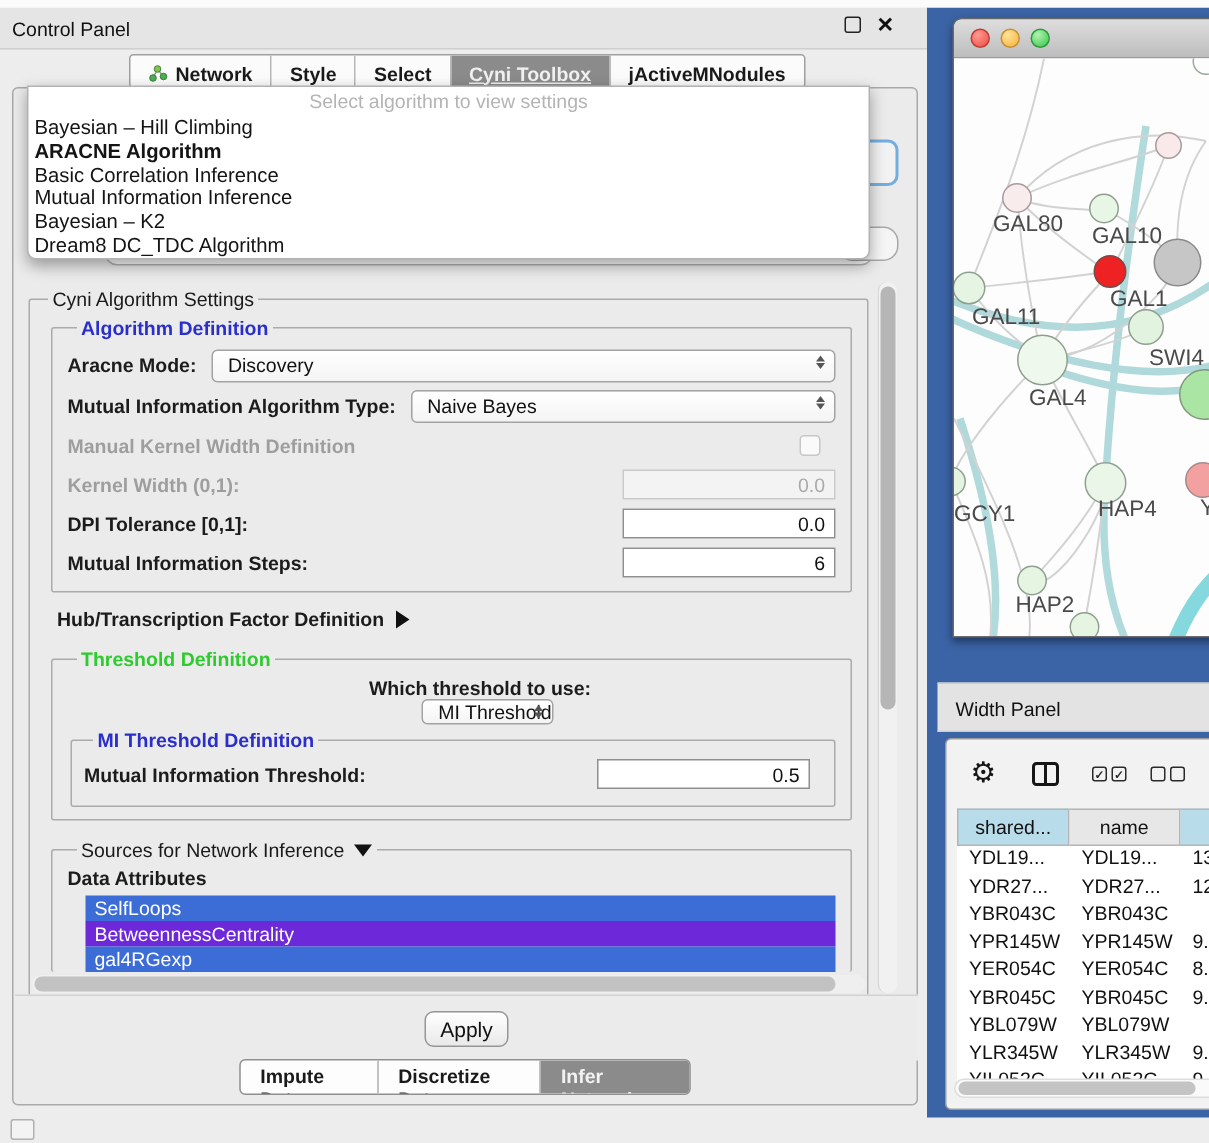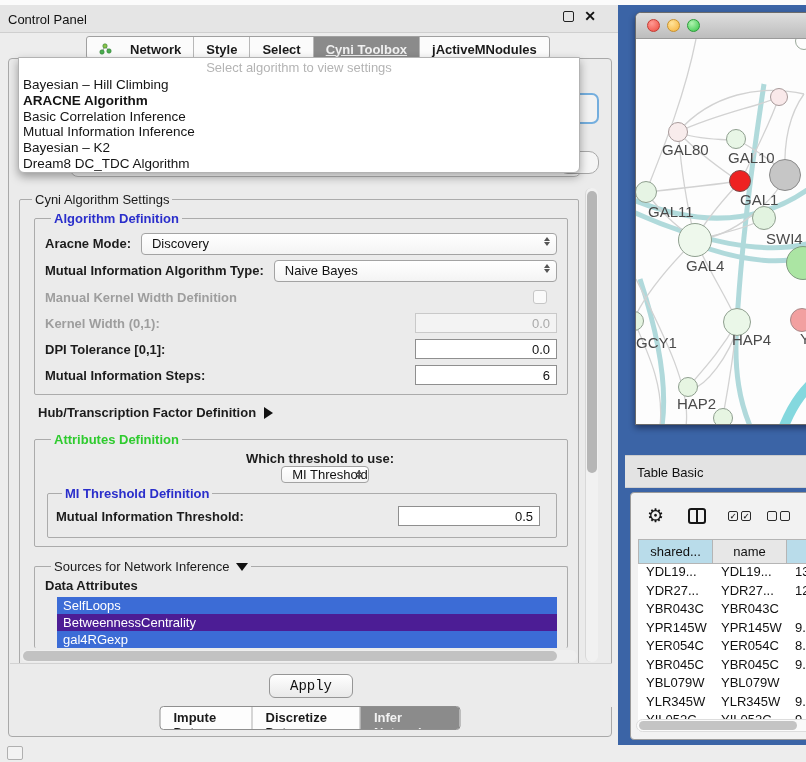--- a/index.html
+++ b/index.html
@@ -8,21 +8,21 @@
 
   
   .topstrip { position:absolute; left:0; top:0; width:806px; height:5px; background:#fbfbfb; z-index:3;}
   .cp-titlebar { position:absolute; left:0; top:5px; width:618px; height:28px; background:#e5e5e5; border-bottom:1px solid #cfcfcf; z-index:2;}
   .cp-title { position:absolute; left:8px; top:7px; font-size:13px; color:#111; }
   .cp-btns { position:absolute; right:22px; top:6px; display:flex; gap:10px; align-items:center; }
   .cp-float { width:11px; height:11px; border:1.6px solid #222; border-radius:2px; }
   .cp-close { font-size:14px; font-weight:bold; color:#111; line-height:11px; }
 
   .tabrow { position:absolute; left:86px; top:36px; height:23px; display:flex; border:1px solid #a0a0a0; border-radius:3px; overflow:hidden; background:#fbfbfb; z-index:4;}
-  .tab { padding:3px 12px 0 12px; font-size:13px; font-weight:600; color:#1a1a1a; border-right:1px solid #b8b8b8; display:flex; align-items:center; gap:18px; }
+  .tab { padding:3px 12px 0 12px; font-size:13px; font-weight:600; color:#1a1a1a; border-right:1px solid #b8b8b8; display:flex; align-items:center; gap:5px; }
   .tab:last-child{border-right:none;}
   .tab.sel { background:#8b8b8b; color:#f1f1f1;text-decoration:underline; }
   .neticon { width:13px; height:12px; display:inline-block; }
 
   .panel { position:absolute; left:8px; top:58px; width:604px; height:679px; border:1px solid #a9a9a9; border-radius:4px; background:#ebebeb; z-index:1;}
 
   
   .sliver-btn { position:absolute; left:572px; top:93px; width:27px; height:31px; border:2px solid #74aede; border-radius:7px; background:#f2f2f2; z-index:6;}
   .sliver-combo { position:absolute; left:558px; top:151px; width:41px; height:23px; border:1px solid #a8a8a8; border-radius:10px; background:#f5f5f5; z-index:6;}
   .sliver-box { position:absolute; left:70px; top:150px; width:512px; height:27px; border:1px solid #b5b5b5; border-radius:8px; background:#ffffff; z-index:5;}
@@ -65,21 +65,21 @@
   .src-caret { width:0; height:0; border-left:6px solid transparent; border-right:6px solid transparent; border-top:8px solid #111; display:inline-block; }
   .attr-lbl { font-size:13px; font-weight:bold; color:#1c1c1c; margin:2px 0 4px 0; }
   .srclist { margin-left:12px; width:500px; }
   .srcitem { height:17px; line-height:17px; color:#ffffff; font-size:13px; padding-left:6px; }
   .vscroll { position:absolute; left:576px; top:129px; width:13px; height:474px; background:#f1f1f1; border-left:1px solid #d8d8d8; border-radius:6px;}
   .vscroll .thumb { position:absolute; left:1px; top:3px; width:10px; height:282px; background:#b6b6b6; border-radius:5px; }
   .hscroll { position:absolute; left:12px; top:591px; width:556px; height:12px; background:#efefef; border-radius:6px; }
   .hscroll .thumb { position:absolute; left:2px; top:1px; width:534px; height:10px; background:#c2c2c2; border-radius:5px; }
 
   .applyrow { position:absolute; left:1px; top:604px; width:602px; height:44px; border-top:1px solid #d2d2d2; background:#ebebeb; display:flex; justify-content:center; align-items:center;}
-  .applybtn { width:84px; height:24px; border:1px solid #969696; border-radius:6px; background:linear-gradient(#ffffff,#e9e9e9); font-size:14px; color:#111; font-family:Liberation Mono, monospace;}
+  .applybtn { width:56px; height:24px; border:1px solid #969696; border-radius:6px; background:linear-gradient(#ffffff,#e9e9e9); font-size:14px; color:#111; font-family:Liberation Sans, sans-serif;}
   .btabs { position:absolute; left:50%; transform:translateX(-50%); top:647px; height:24px; display:flex; border:1px solid #8f8f8f; border-radius:4px; overflow:hidden; background:#fdfdfd;}
   .btab { padding:3px 13px 0 13px; font-size:13px; font-weight:bold; color:#1a1a1a; border-right:1px solid #b0b0b0;}
   .btab:last-child{border-right:none;}
   .btab.sel { background:#8b8b8b; color:#f2f2f2; }
 
   .dockicon { position:absolute; left:7px; top:746px; width:16px; height:14px; border:1px solid #b0b0b0; border-radius:2px; background:#f3f3f3; }
 
   
   .desktop { position:absolute; left:618px; top:5px; width:188px; height:740px; background:#3b64a6; }
   .netwin { position:absolute; left:17px; top:7px; width:200px; height:413px; border:1px solid #6b6b6b; border-radius:6px 6px 0 0; background:#ffffff; box-shadow:0 3px 6px rgba(0,0,20,.45); overflow:hidden;}
@@ -199,21 +199,21 @@
             <input class="num" readonly="" value="6" style="">
           </div>
         </fieldset>
 
         <div class="hubrow">
           <span class="lbl" style="font-weight:bold;">Hub/Transcription Factor Definition</span>
           <span class="hub-arrow"></span>
         </div>
 
         <fieldset class="fs-thr">
-          <legend>Attributes Definition</legend>
+          <legend>Threshold Definition</legend>
           <div class="row which">
             <span class="lbl">Which threshold to use:</span>
             <div class="combo">
               <span>MI Threshold</span>
               <span class="arrows">
                   <i class="up"></i>
                   <i class="dn"></i>
                 </span>
             </div>
           </div>
@@ -227,21 +227,21 @@
         </fieldset>
 
         <fieldset class="fs-src">
           <legend>
             <span>Sources for Network Inference</span>
             <span class="src-caret"></span>
           </legend>
           <div class="attr-lbl">Data Attributes</div>
           <div class="srclist">
             <div class="srcitem" style="background: rgb(60, 108, 214);">SelfLoops</div>
-            <div class="srcitem" style="background: #4c1d95;">BetweennessCentrality</div>
+            <div class="srcitem" style="background: #6d28d9;">BetweennessCentrality</div>
             <div class="srcitem" style="background: rgb(60, 108, 214);">gal4RGexp</div>
           </div>
 
         </fieldset>
       </fieldset>
     </div>
 
     <div class="vscroll">
         <div class="thumb"></div>
       </div>
@@ -341,21 +341,21 @@
           <div class="nlabel" style="left: 96px; top: 292px;">HAP4</div>
           <div class="node" style="left: 154px; top: 269px; height: 24px; width: 24px; background: rgb(242, 160, 160); border-color: rgb(168, 138, 138);"></div>
           <div class="nlabel" style="left: 164px; top: 291px;">Y</div>
           <div class="node" style="left: 42px; top: 338px; height: 20px; width: 20px; background: rgb(230, 245, 226); border-color: rgb(143, 159, 143);"></div>
           <div class="nlabel" style="left: 41px; top: 356px;">HAP2</div>
           <div class="node" style="left: 77px; top: 369px; height: 20px; width: 20px; background: rgb(230, 245, 226); border-color: rgb(143, 159, 143);"></div>
         </div>
     </div>
 
     <div class="tp-header">
-      <div class="tp-title">Table Basic</div>
+      <div class="tp-title">Width Panel</div>
     </div>
     <div class="tablewin">
       <div class="ttoolbar">
         <div class="gear">⚙</div>
         <div class="spliticon"></div>
         <div class="cbpair">
           <div class="bx">✓</div>
             <div class="bx">✓</div>
         </div>
         <div class="cbpair empty">

